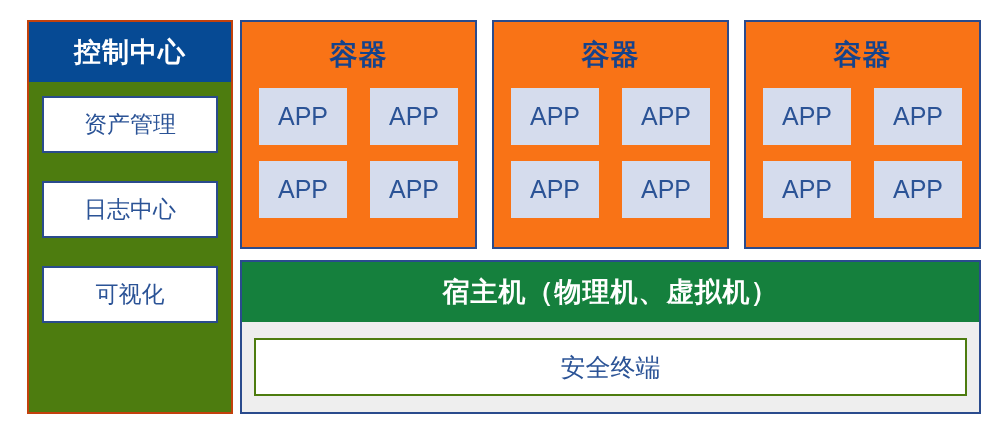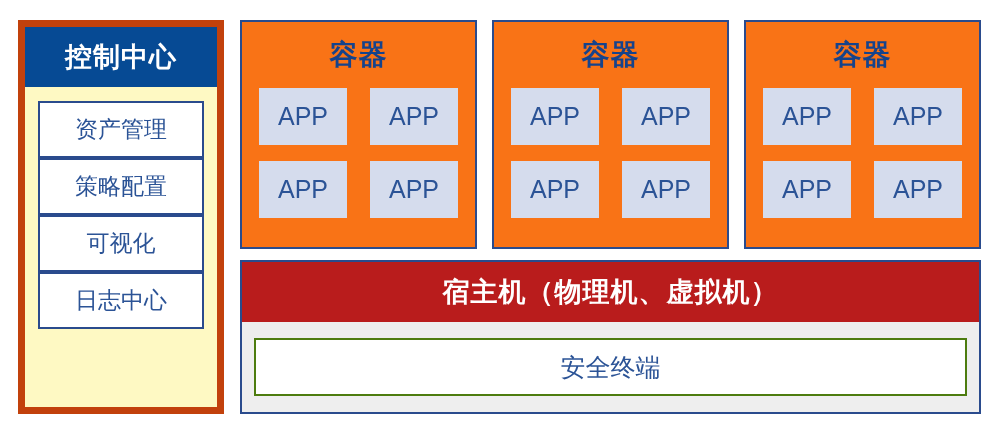--- a/index.html
+++ b/index.html
@@ -19,27 +19,27 @@
     position: absolute;
     left: 0;
     top: 0;
     width: 1001px;
     height: 437px;
   }
 
   
   .control-panel {
     position: absolute;
-    left: 18px;
+    left: 27px;
     top: 20px;
     width: 206px;
     height: 394px;
     box-sizing: border-box;
-    border: 7px solid #c2410c;
-    background: #fef9c3;
+    border: 2px solid #c2410c;
+    background: #4d7c0f;
   }
   .control-header {
     height: 60px;
     background: #064a94;
     color: #ffffff;
     font-size: 27px;
     font-weight: bold;
     letter-spacing: 1px;
     display: flex;
     align-items: center;
@@ -52,21 +52,21 @@
   .control-item {
     height: 57px;
     box-sizing: border-box;
     background: #ffffff;
     border: 2px solid #2a4b8d;
     color: #2b5396;
     font-size: 23px;
     display: flex;
     align-items: center;
     justify-content: center;
-    margin-bottom: 0;
+    margin-bottom: 28px;
   }
 
   
   .right-region {
     position: absolute;
     left: 240px;
     top: 20px;
     width: 741px;
     height: 394px;
   }
@@ -121,21 +121,21 @@
     left: 0;
     top: 240px;
     width: 741px;
     height: 154px;
     box-sizing: border-box;
     border: 2px solid #2a4b8d;
     background: #eeeeee;
   }
   .host-header {
     height: 60px;
-    background: #b91c1c;
+    background: #15803d;
     color: #ffffff;
     font-size: 27px;
     font-weight: bold;
     letter-spacing: 1px;
     display: flex;
     align-items: center;
     justify-content: center;
   }
   .host-body {
     padding: 16px 12px 0 12px;
@@ -155,23 +155,22 @@
 </style>
 </head>
 <body>
 
 <div id="diagram">
 
   <div class="control-panel">
     <div class="control-header">控制中心</div>
     <div class="control-body">
       <div class="control-item">资产管理</div>
-      <div class="control-item">策略配置</div>
+      <div class="control-item">日志中心</div>
       <div class="control-item">可视化</div>
-      <div class="control-item">日志中心</div>
     </div>
   </div>
 
   <div class="right-region">
 
     <div class="containers-row">
 
       <div class="container-panel">
         <div class="container-title">容器</div>
         <div class="app-grid">

